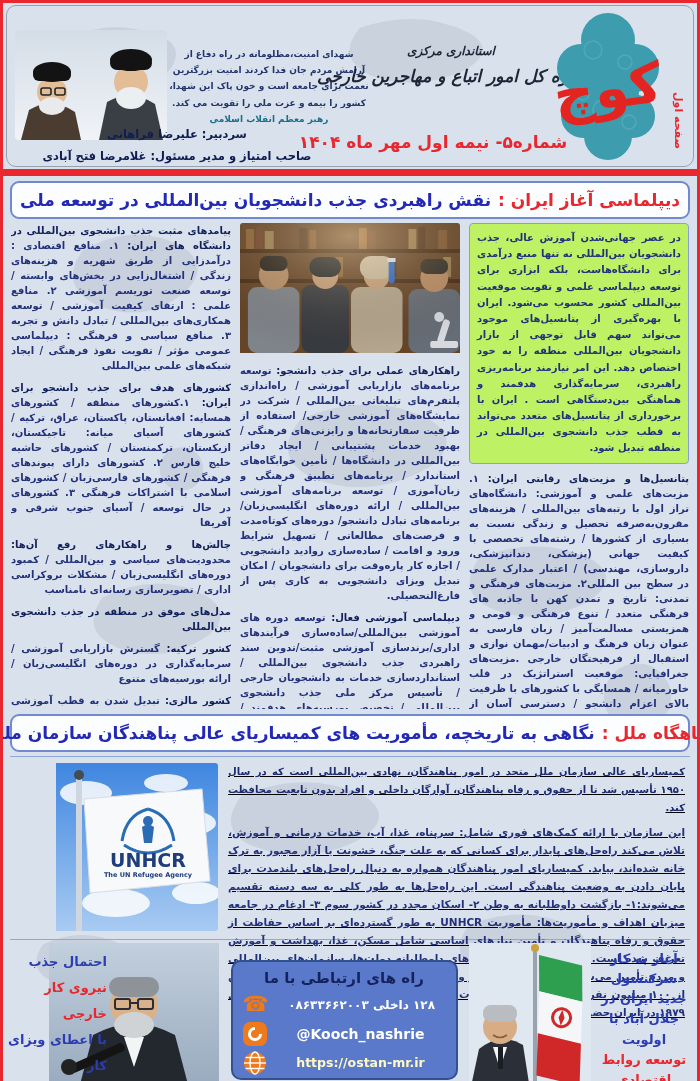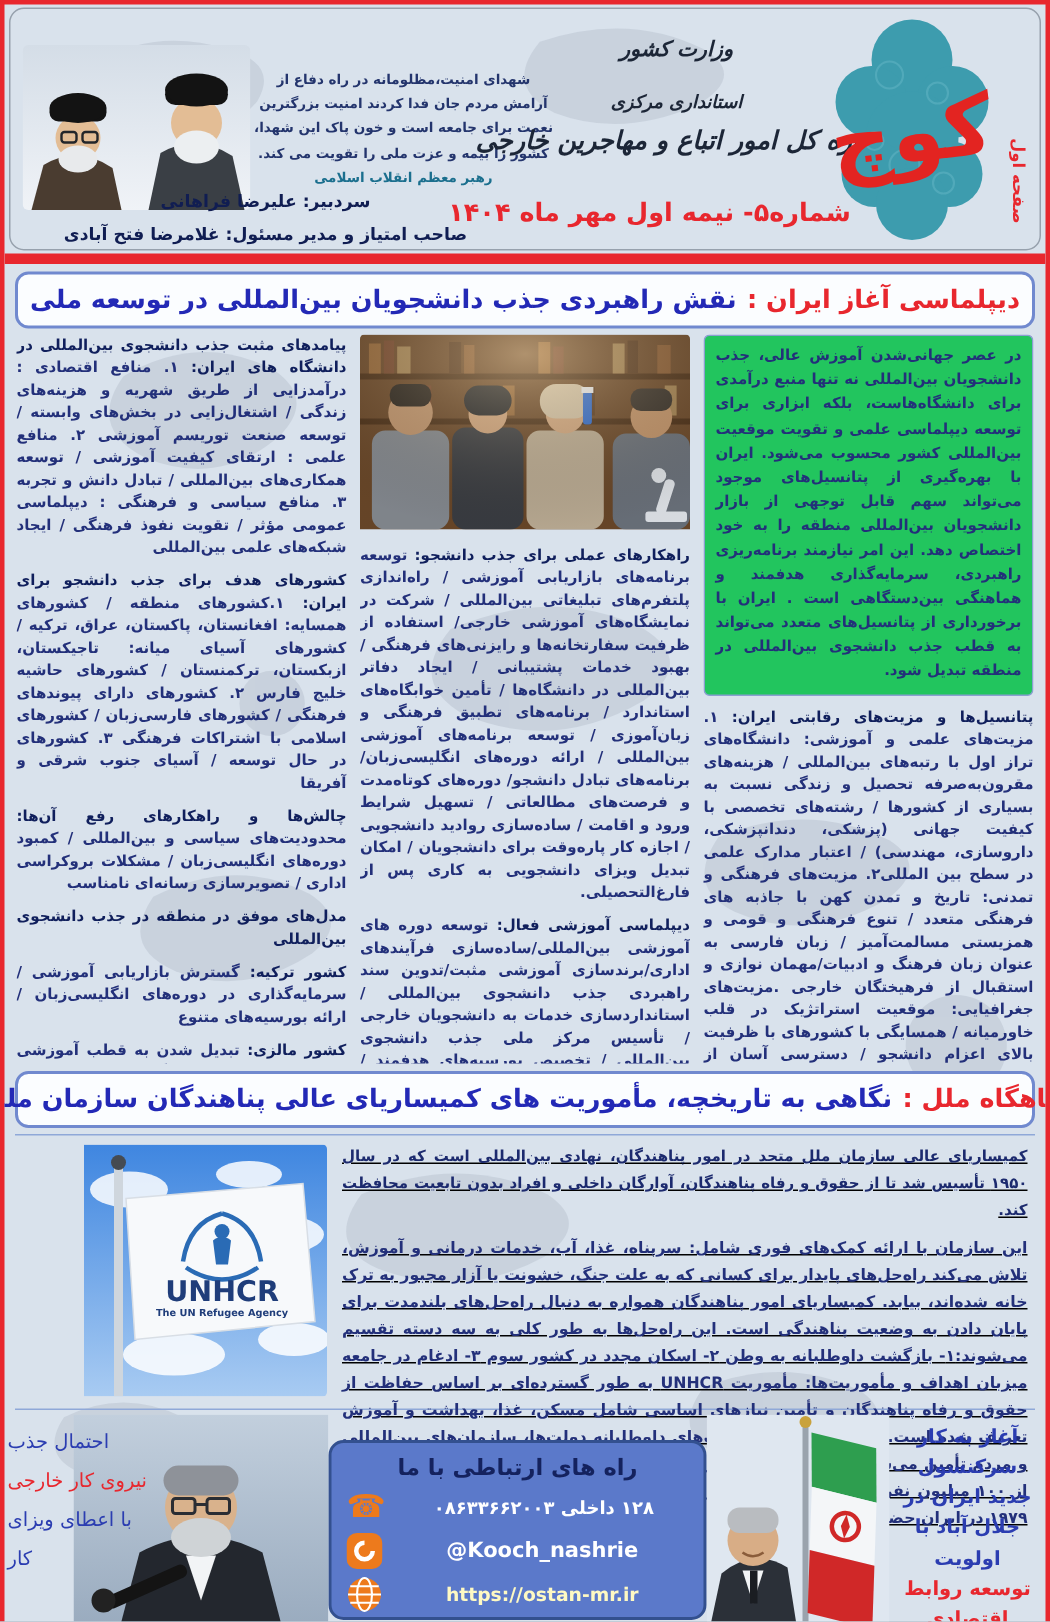--- a/index.html
+++ b/index.html
@@ -39,42 +39,42 @@
     white-space:nowrap;font-weight:700;font-size:17px;}
   .banner .lead{color:#e8272e;}
   .banner .rest{color:#2329b6;}
   
   .article1{position:relative;z-index:2;display:flex;direction:rtl;gap:9px;
     padding:0 8px;height:486px;}
   .col{flex:1 1 0;overflow:hidden;direction:rtl;}
   .col p{margin:0 0 7px 0;font-size:10px;font-weight:700;color:#23307a;
     line-height:1.5;text-align:justify;}
   .col .plead{color:#101f5c;}
-  .lead-box{border:1.5px solid #8a9fd0;background:#22c55e;border-radius:4px;
+  .lead-box{border:1.5px solid #8a9fd0;background:#bef264;border-radius:4px;
     padding:6px 7px;margin-bottom:7px;}
   .lead-box p{margin:0;line-height:1.62;}
   .photo{width:100%;border-radius:3px;overflow:hidden;margin-bottom:6px;}
   
   .article2{position:relative;z-index:2;margin:2px 7px 0 7px;padding:6px 5px;
     border-top:1.5px solid #8fa8d8;border-bottom:1.5px solid #8fa8d8;
     display:flex;direction:rtl;gap:10px;height:170px;}
   .a2-text{flex:1 1 auto;direction:rtl;text-decoration:underline;}
   .a2-text .intro{margin:0 0 6px 0;font-size:10px;font-weight:700;color:#1c2a6e;line-height:1.8;text-align:justify;}
   .a2-text .body{margin:0;font-size:10.5px;font-weight:700;color:#23307a;line-height:1.72;text-align:justify;}
   .flag-photo{flex:0 0 162px;height:168px;border-radius:3px;overflow:hidden;padding-left:41px;}
   
   .bottom{position:relative;z-index:2;display:flex;height:153px;margin-top:3px;}
   .b-left{position:relative;flex:0 0 216px;overflow:hidden;}
-  .b-left .news{position:absolute;right:112px;left:2px;top:6px;direction:rtl;text-align:left;
-    font-weight:400;line-height:2.0;}
+  .b-left .news{position:absolute;right:112px;left:2px;top:6px;direction:rtl;text-align:right;
+    font-weight:700;line-height:2.0;}
   .news .blue{color:#2b3db1;font-size:13px;display:block;}
   .news .red{color:#e8272e;font-size:13px;display:block;}
   .gov-photo{position:absolute;right:0;top:0;width:170px;height:153px;}
   .b-mid{flex:0 0 250px;display:flex;align-items:center;justify-content:center;}
-  .contact{width:252px;height:120px;background:#5b79ca;border:2px solid #33508f;border-radius:10px;
+  .contact{width:227px;height:120px;background:#5b79ca;border:2px solid #33508f;border-radius:10px;
     padding:7px 10px;direction:rtl;box-sizing:border-box;}
   .contact .title{text-align:center;color:#14225e;font-weight:700;font-size:15px;margin-bottom:6px;}
   .c-row{display:flex;align-items:center;gap:9px;margin:5px 0;direction:rtl;}
   .c-row .txt{flex:1;text-align:center;font-weight:700;}
   .c-phone{color:#ffffff;font-size:12px;}
   .c-handle{color:#ffffff;font-size:14px;direction:ltr;}
   .c-url{color:#fef9c3;font-size:12.5px;direction:ltr;}
   .icn{flex:0 0 24px;height:24px;display:flex;align-items:center;justify-content:center;}
   .phone-glyph{color:#ed7a1c;font-size:21px;line-height:1;}
   .b-right{position:relative;flex:1 1 auto;overflow:hidden;display:flex;direction:ltr;}
@@ -136,21 +136,20 @@
       <span>شهدای امنیت،مظلومانه در راه دفاع از آرامش مردم جان فدا کردند امنیت بزرگترین نعمت برای جامعه است و خون پاک این شهدا، کشور را بیمه و عزت ملی را تقویت می کند.</span>
       <span class="quote-attr">رهبر معظم انقلاب اسلامی</span>
     </div>
 
     <div class="staff">
       <div>سردبیر: علیرضا فراهانی</div>
       <div>صاحب امتیاز و مدیر مسئول: غلامرضا فتح آبادی</div>
     </div>
 
     <div class="org">
-      <div class="l1">وزارت کشور</div>
       <div class="l2">استانداری مرکزی</div>
       <div class="l3">اداره کل امور اتباع و مهاجرین خارجی</div>
     </div>
 
     <div class="issue">شماره۵- نیمه اول مهر ماه ۱۴۰۴</div>
 
     <div class="logo-wrap">
       <svg viewBox="0 0 110 152" width="110" height="152">
         <g fill="#3d9cae">
           <circle cx="55" cy="30" r="27"></circle>

